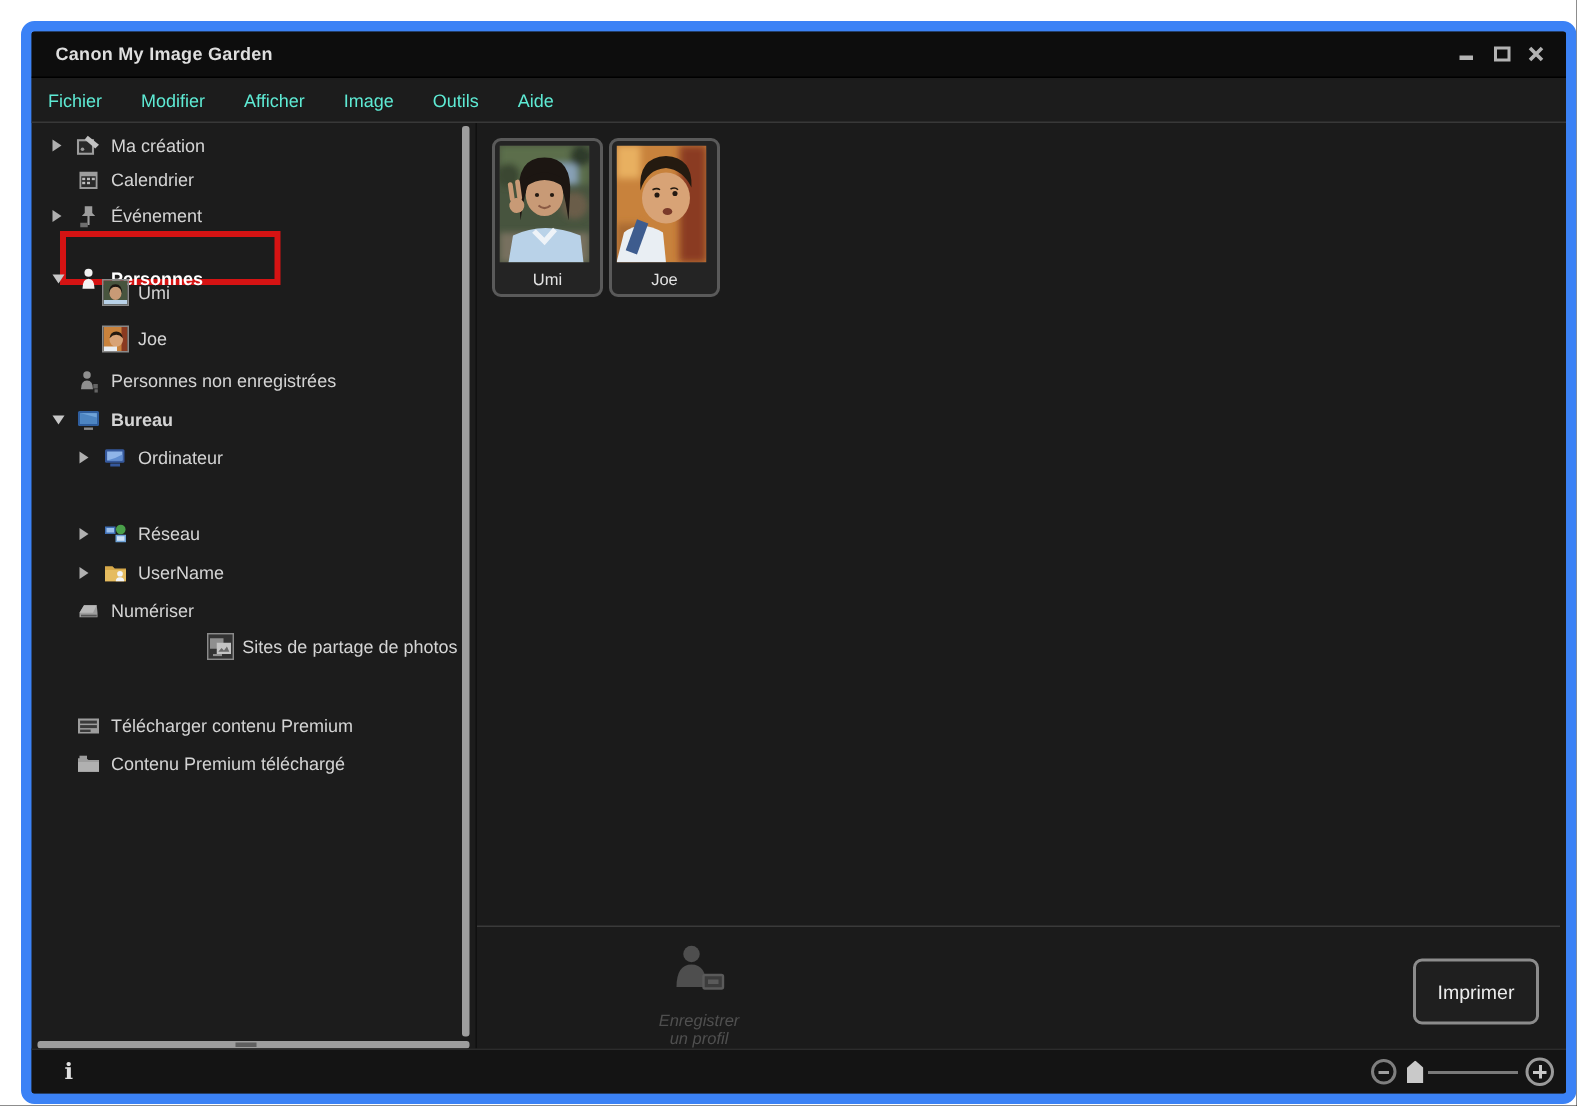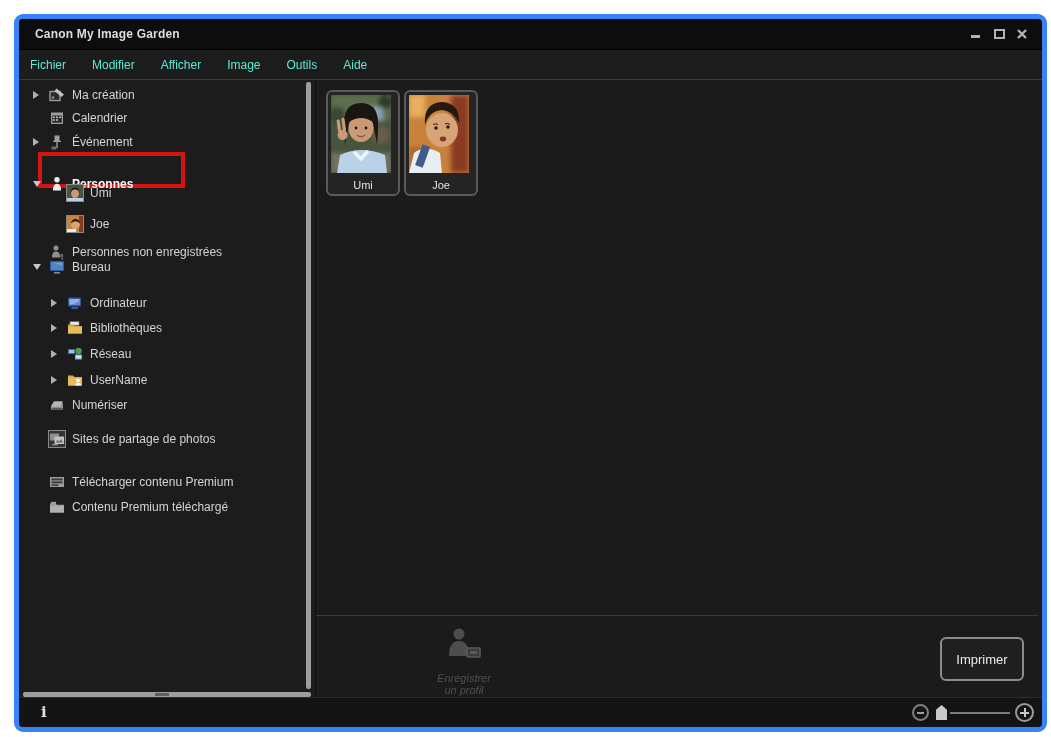--- a/index.html
+++ b/index.html
@@ -1,19 +1,19 @@
 <!DOCTYPE html>
 <html><head>
 <meta charset="utf-8">
 <style>
   html,body{margin:0;padding:0;}
   body{width:1051px;height:737px;background:#ffffff;position:relative;
        font-family:"Liberation Sans","DejaVu Sans",sans-serif;overflow:hidden;}
   .window{position:absolute;left:14px;top:14px;width:1023px;height:708px;
-          background:#1c1c1c;border:5px solid #3b82f6;border-radius:9px;overflow:hidden;}
+          background:#1c1c1c;border:7px solid #3b82f6;border-radius:9px;overflow:hidden;}
   
   .titlebar{position:absolute;left:0;top:0;right:0;height:30px;background:#0d0d0d;
             border-bottom:1px solid #000;}
   .title{position:absolute;left:16px;top:8px;font-size:12px;font-weight:bold;color:#dedede;letter-spacing:.2px;}
   .controls{position:absolute;right:14px;top:9px;display:flex;gap:11px;align-items:center;}
   .wc{width:12px;height:12px;position:relative;cursor:pointer;}
   .wc-min::after{content:"";position:absolute;left:1px;bottom:2px;width:9px;height:3px;background:#b3b3b3;}
   .wc-max::after{content:"";position:absolute;left:1px;top:1px;width:7px;height:6px;border:2px solid #b3b3b3;}
   .wc-close svg{position:absolute;left:0;top:0;}
   
@@ -183,21 +183,21 @@
     <span class="sicon">
             <svg viewBox="0 0 16 16">
               <circle cx="7" cy="4" r="2.5" fill="#8f8f8f"></circle>
               <path d="M3 13.5 Q3 7.6 7 7.6 Q11 7.6 11 13.5 Z" fill="#8f8f8f"></path>
               <rect x="11.2" y="10" width="3" height="3" fill="#646464"></rect>
               <rect x="12" y="13.5" width="2.2" height="2.2" fill="#646464"></rect>
             </svg>
           </span>
     <span class="slabel">Personnes non enregistrées</span>
   </div>
-        <div class="srow lv0" style="top: 176px;">
+        <div class="srow lv0" style="top: 187px; font-weight: bold;">
     <span class="arrow ar-down"></span>
     <span class="sicon">
             <svg viewBox="0 0 16 16">
               <rect x="1" y="2" width="14" height="10" rx="1" fill="#2f5e9e"></rect>
               <rect x="2.4" y="3.4" width="11.2" height="7.2" fill="#6fa3d8"></rect>
               <path d="M2.4 3.4 l11.2 3 v4.2 h-11.2 Z" fill="#4d85c2"></path>
               <rect x="5" y="13" width="6" height="1.6" fill="#8a8a8a"></rect>
             </svg>
           </span>
     <span class="slabel">Bureau</span>
@@ -206,31 +206,20 @@
     <span class="arrow ar-right"></span>
     <span class="sicon">
             <svg viewBox="0 0 16 16">
               <rect x="1" y="2.5" width="13" height="9" rx="1" fill="#35589c"></rect>
               <rect x="2.4" y="4" width="10.2" height="6" fill="#8fb4e8"></rect>
               <path d="M2.4 10 q5-1 10.2-4 v4 Z" fill="#5f8cd0"></path>
               <rect x="4.5" y="12" width="6.5" height="2" fill="#35589c"></rect>
             </svg>
           </span>
     <span class="slabel">Ordinateur</span>
-  </div>
-        <div class="srow lv1" style="top: 237px;">
-    <span class="arrow ar-right"></span>
-    <span class="sicon">
-            <svg viewBox="0 0 16 16">
-              <rect x="3" y="1.8" width="9" height="3.4" fill="#e8eef4" stroke="#8a8a8a" stroke-width="0.7"></rect>
-              <path d="M1 4.5 h5 l1.5 1.5 H15 v7.5 H1 Z" fill="#d7a94a"></path>
-              <path d="M1 7 H15 v6.5 H1 Z" fill="#e5bc60"></path>
-            </svg>
-          </span>
-    <span class="slabel">Bibliothèques</span>
   </div>
         <div class="srow lv1" style="top: 263px;">
     <span class="arrow ar-right"></span>
     <span class="sicon">
             <svg viewBox="0 0 16 16">
               <rect x="1" y="3" width="7" height="5" fill="#3f6fb5"></rect>
               <rect x="2" y="4" width="5" height="3" fill="#9cc0ec"></rect>
               <circle cx="11.5" cy="5" r="3.2" fill="#4aa04a"></circle>
               <rect x="8" y="8.5" width="7" height="5" fill="#6fa3d8"></rect>
               <rect x="9" y="9.5" width="5" height="3" fill="#cfe2f6"></rect>
@@ -254,21 +243,21 @@
     <span class="arrow"></span>
     <span class="sicon">
             <svg viewBox="0 0 16 16">
               <path d="M2 9.5 L5 4.5 h8.5 l0.5 5 v3 H2 Z" fill="#9d9d9d"></path>
               <path d="M2 9.5 L5 4.5 h8.5 l-2.5 5 Z" fill="#b8b8b8"></path>
               <rect x="3" y="10.8" width="10.5" height="1.2" fill="#565656"></rect>
             </svg>
           </span>
     <span class="slabel">Numériser</span>
   </div>
-        <div class="srow lv0" style="top: 348px;">
+        <div class="srow lv0" style="top: 338px; justify-content: flex-end;">
     <span class="arrow"></span>
     <span class="sicon photo">
             <svg viewBox="0 0 16 16">
               <rect x="1" y="2.5" width="9" height="7" fill="#8f8f8f"></rect>
               <rect x="5.5" y="5.5" width="9.5" height="7.5" fill="#c4c4c4"></rect>
               <path d="M6.5 11.5 l2.2-2.5 1.6 1.6 2-2.6 1.6 3.5 Z" fill="#6a6a6a"></path>
               <rect x="3" y="13" width="6" height="1.4" fill="#8f8f8f"></rect>
             </svg>
           </span>
     <span class="slabel">Sites de partage de photos</span>

